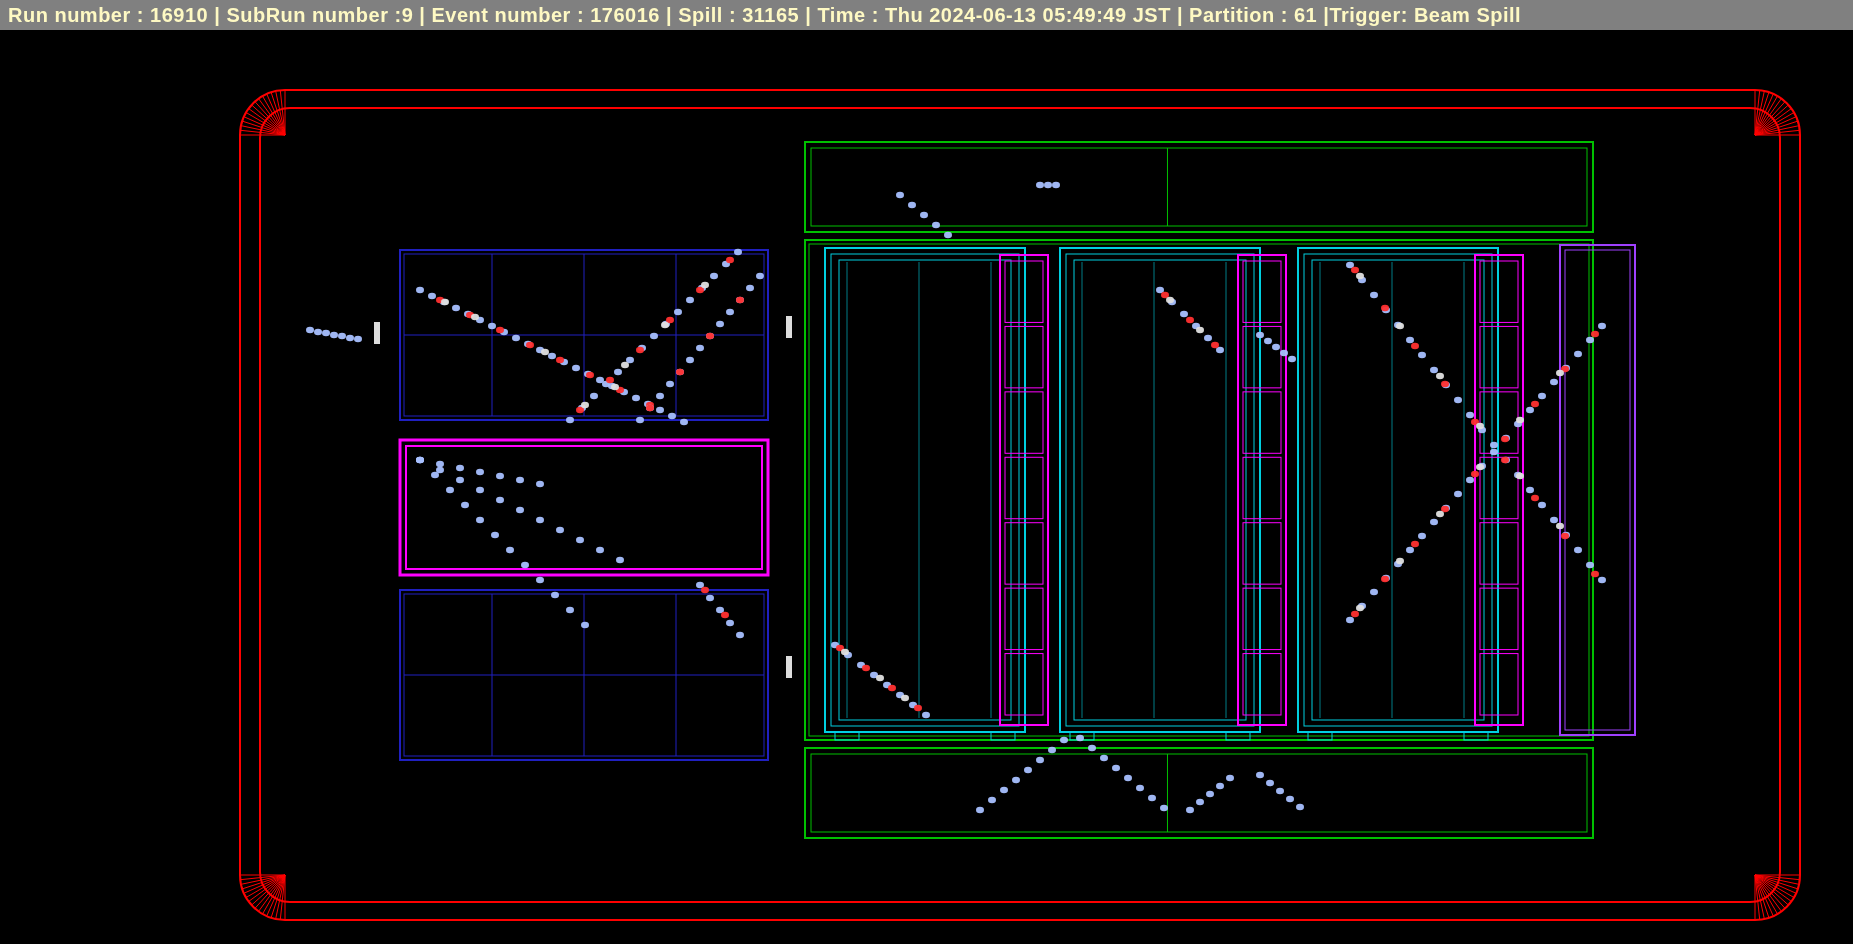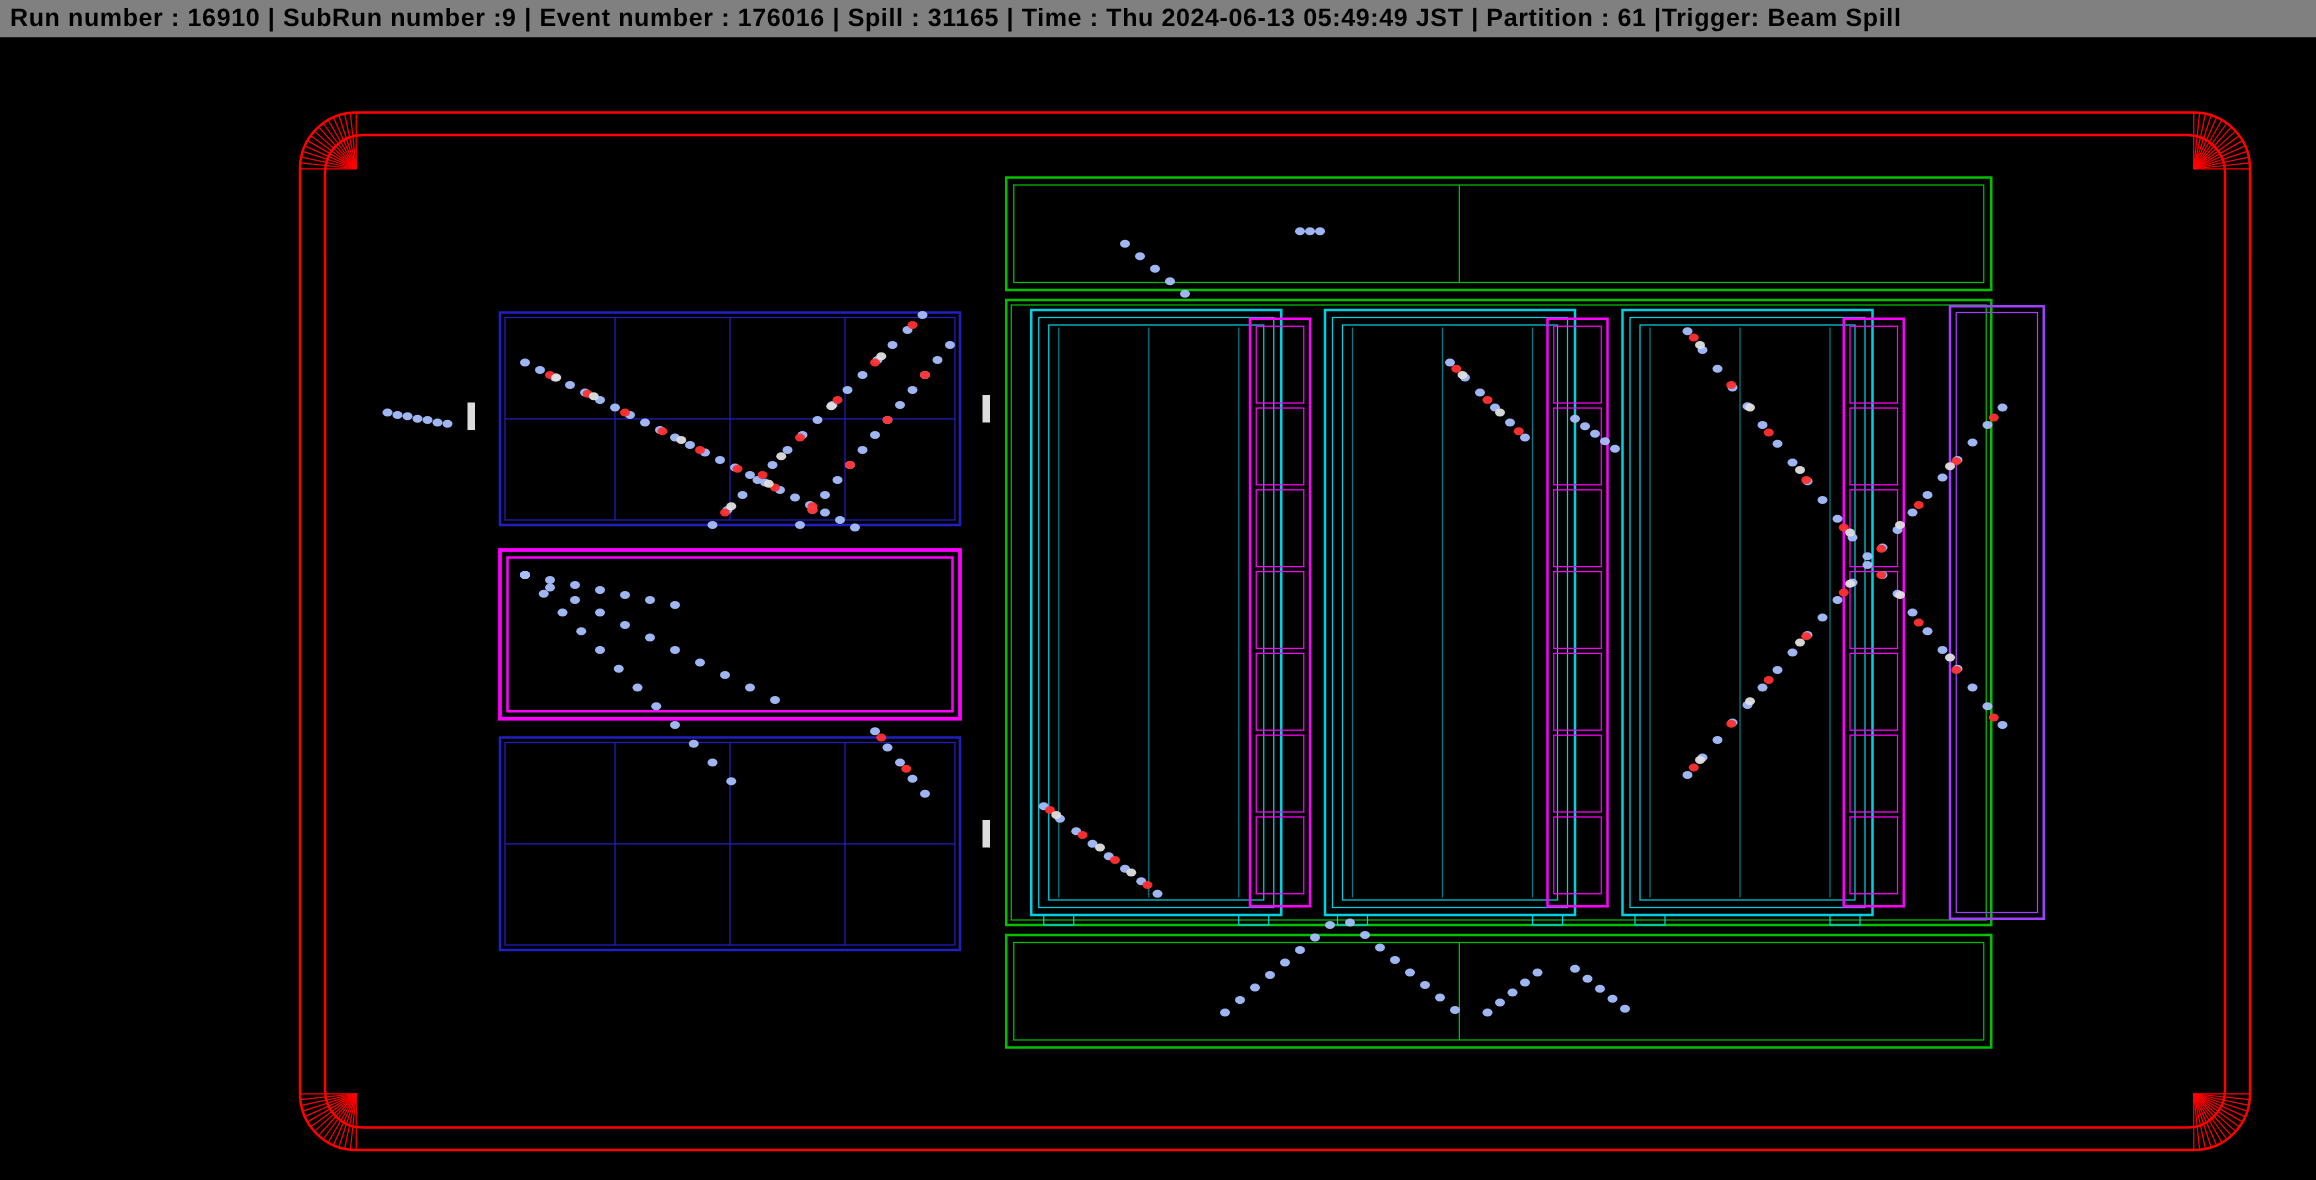--- a/index.html
+++ b/index.html
@@ -1,21 +1,21 @@
 <!DOCTYPE html>
 <html><head>
 <meta charset="utf-8">
 <style>
   * { margin: 0; padding: 0; box-sizing: border-box; }
   html, body { width: 1853px; height: 944px; background: #000; overflow: hidden; font-family: Arial, sans-serif; }
   .header {
     width: 100%;
     height: 30px;
     background: #808080;
-    color: #000000;
+    color: #fef9c3;
     font-size: 20px;
     font-weight: bold;
     padding: 4px 8px;
     letter-spacing: 0.5px;
     white-space: nowrap;
   }
   .canvas-area {
     position: relative;
     width: 100%;
     height: 914px;

